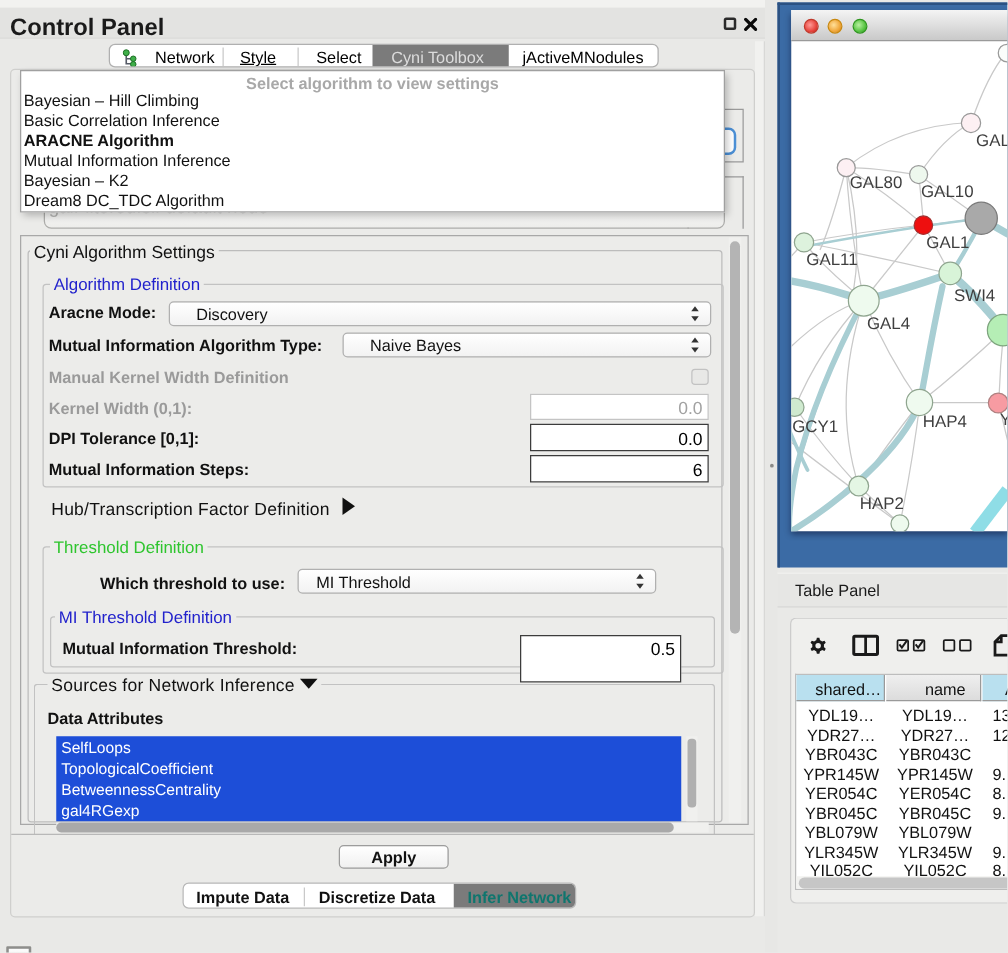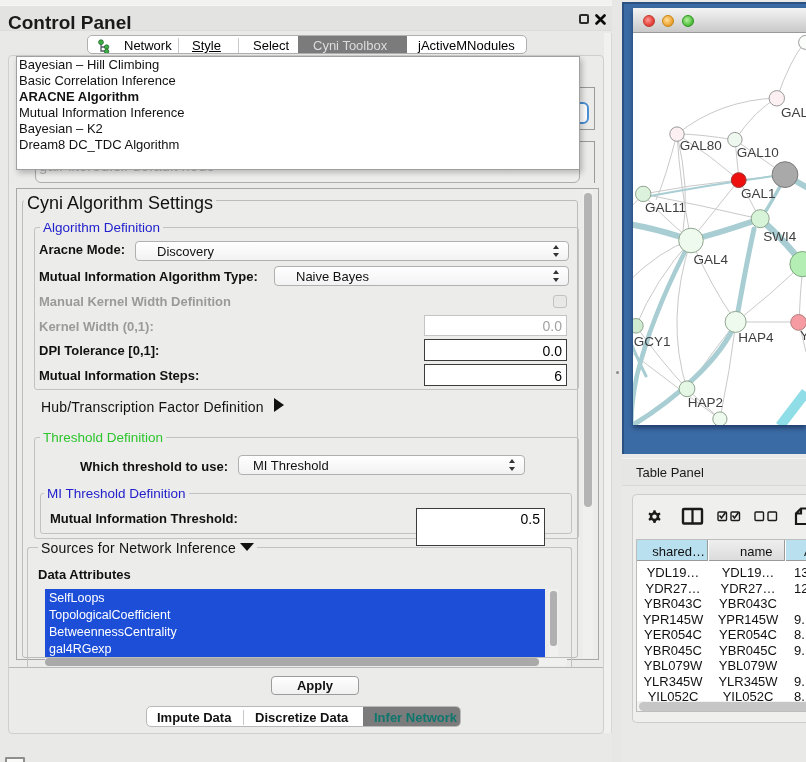--- a/index.html
+++ b/index.html
@@ -1,20 +1,20 @@
 <!DOCTYPE html>
 <html><head>
 <meta charset="utf-8">
 <style>
 * { margin:0; padding:0; box-sizing:border-box; }
 html,body { width:806px; height:762px; overflow:hidden; }
 body { font-family:"Liberation Sans", sans-serif; background:#e9e9e7; position:relative; }
 .abs { position:absolute; }
 .bold { font-weight:bold; }
-.grouptitle { font-size:18px; position:absolute; background:#ececea; padding:0 3px; }
+.grouptitle { font-size:14px; position:absolute; background:#ececea; padding:0 3px; }
 .gbox { position:absolute; border:1px solid #c2c2c2; border-radius:3px; }
 .lbl { position:absolute; font-size:13px; font-weight:bold; color:#111; white-space:nowrap; }
 .dis { color:#9a9a9a; }
 .combo { position:absolute; background:linear-gradient(#ffffff,#f2f2f2); border:1px solid #b0b0b0; border-radius:4px; font-size:13px; color:#111; }
 .combo .ar { position:absolute; right:7px; top:50%; margin-top:-7px; width:8px; height:14px; }
 .combo .ar:before { content:""; position:absolute; left:0; top:1px; border-left:3.5px solid transparent; border-right:3.5px solid transparent; border-bottom:4.5px solid #333; }
 .combo .ar:after { content:""; position:absolute; left:0; bottom:1px; border-left:3.5px solid transparent; border-right:3.5px solid transparent; border-top:4.5px solid #333; }
 .tfield { position:absolute; background:#fff; border:1.5px solid #3c3c3c; font-size:14px; color:#000; text-align:right; padding-right:4px; }
 </style>
 </head>
@@ -126,20 +126,21 @@
 </div>
 
 <div class="abs" style="left:550px; top:87px; width:45px; height:43px; border:1px solid #9a9a9a;"></div>
 <div class="abs" style="left:545px; top:102px; width:44px; height:22px; background:#fff; border:2.5px solid #4b8fd5; border-radius:6px;"></div>
 <div class="abs" style="left:550px; top:141px; width:45px; height:42px; border:1px solid #9a9a9a; border-bottom:none;"></div>
 
 <div class="abs" style="left:35px; top:150px; width:545px; height:33px; background:linear-gradient(#fdfdfd,#ededeb); border:1px solid #adadab; border-radius:6px;"></div>
 <div class="abs" style="left:39px; top:157px; font-size:15px; color:#b5b5b3;">galFiltered.sif default node</div>
 
 <div class="abs" style="left:16px; top:56px; width:564px; height:114px; background:#fff; border:1px solid #a0a0a0; box-shadow:2px 3px 6px rgba(0,0,0,0.25); font-size:13px; color:#111;">
+  <div style="text-align:center; color:#a8a8a8; font-weight:600; padding-top:2px; height:16px;">Select algorithm to view settings</div>
   <div style="padding-left:2px; line-height:16px;">Bayesian – Hill Climbing<br>Basic Correlation Inference<br><span class="bold">ARACNE Algorithm</span><br>Mutual Information Inference<br>Bayesian – K2<br>Dream8 DC_TDC Algorithm</div>
 </div>
 
 <div class="abs" style="left:5px; top:757px; width:20px; height:12px; background:linear-gradient(#fdfdfd,#ededeb); border:2px solid #8e8e8c; border-radius:1px;"></div>
 
 <div class="abs" style="left:604px; top:33px; width:8px; height:700px; background:#f1f1ef;"></div>
 <div class="abs" style="left:611px; top:33px; width:1px; height:700px; background:#d8d8d6;"></div>
 <div class="abs" style="left:612px; top:0; width:10px; height:762px; background:#e7e7e5;"></div>
 
 <div class="abs" style="left:616px; top:371px; width:3px; height:3px; background:#8a8a88; border-radius:1.5px;"></div>

